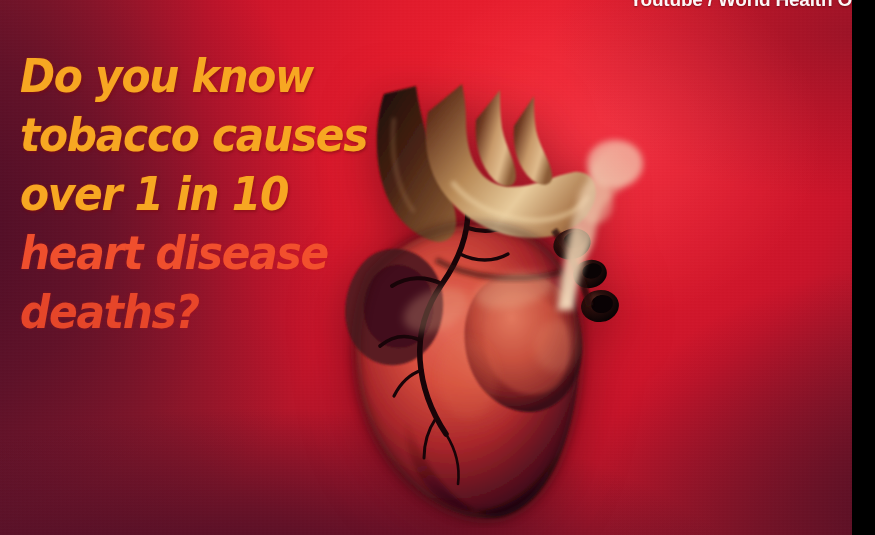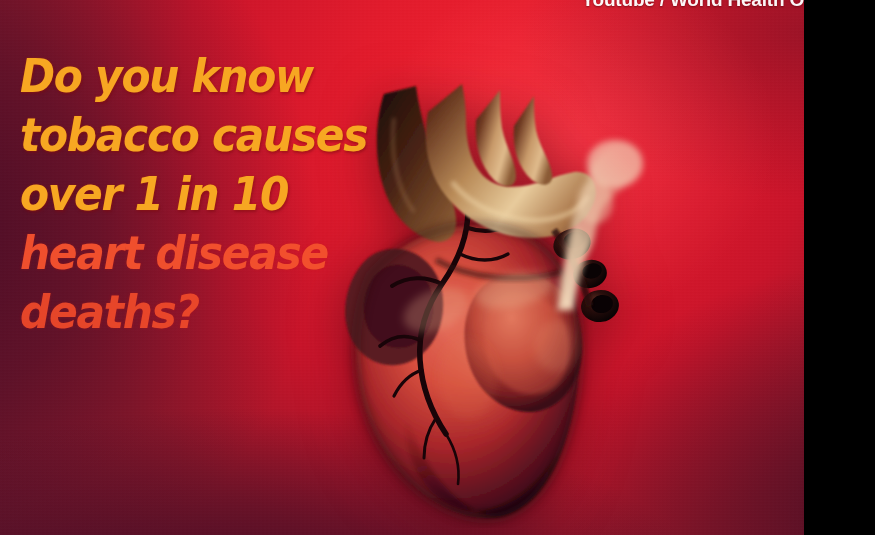--- a/index.html
+++ b/index.html
@@ -12,20 +12,21 @@
     font-family: "Liberation Sans", sans-serif;
   }
 
   .frame {
     position: relative;
     width: 804px;
     height: 535px;
     overflow: hidden;
     background: #c8142a;
     user-select: none;
+    padding-left: 48px;
   }
 
   
   .bg-base {
     position: absolute;
     inset: 0;
     background:
       radial-gradient(circle at 62% 18%, #f0212f 0%, #e21b2c 22%, #c9142a 48%, #951729 72%, #6d152a 100%);
   }
   .bg-vignette-left {

